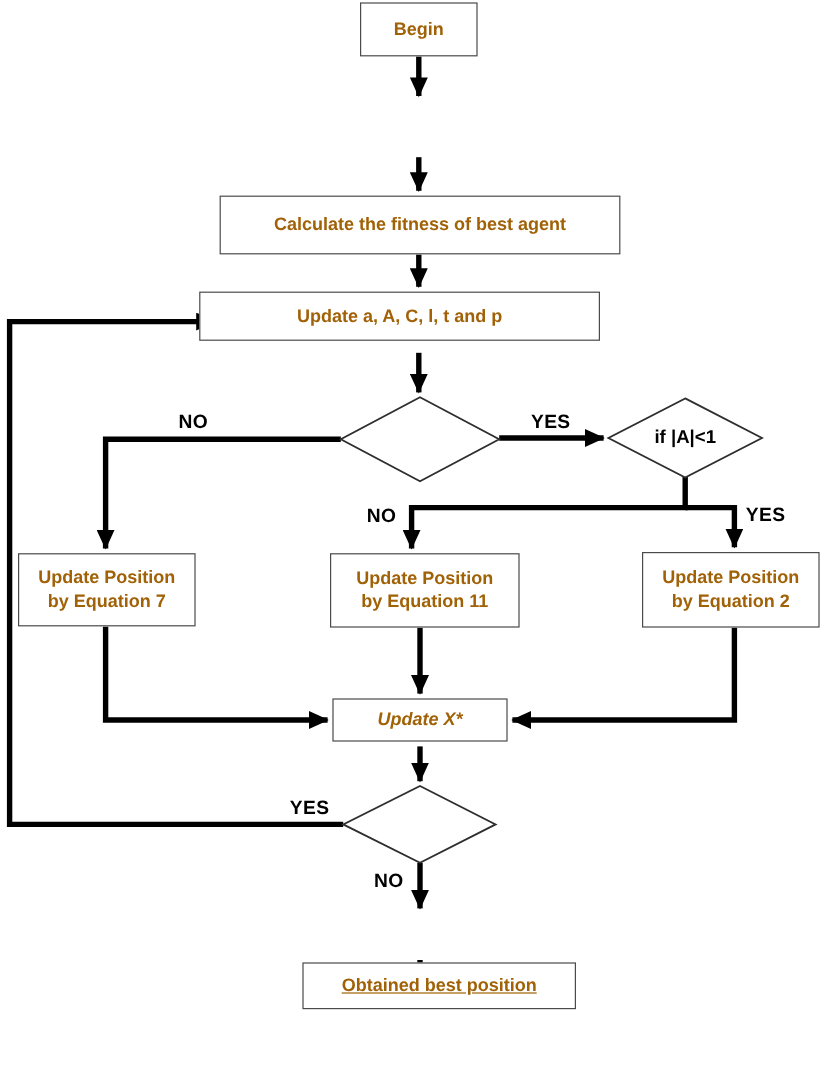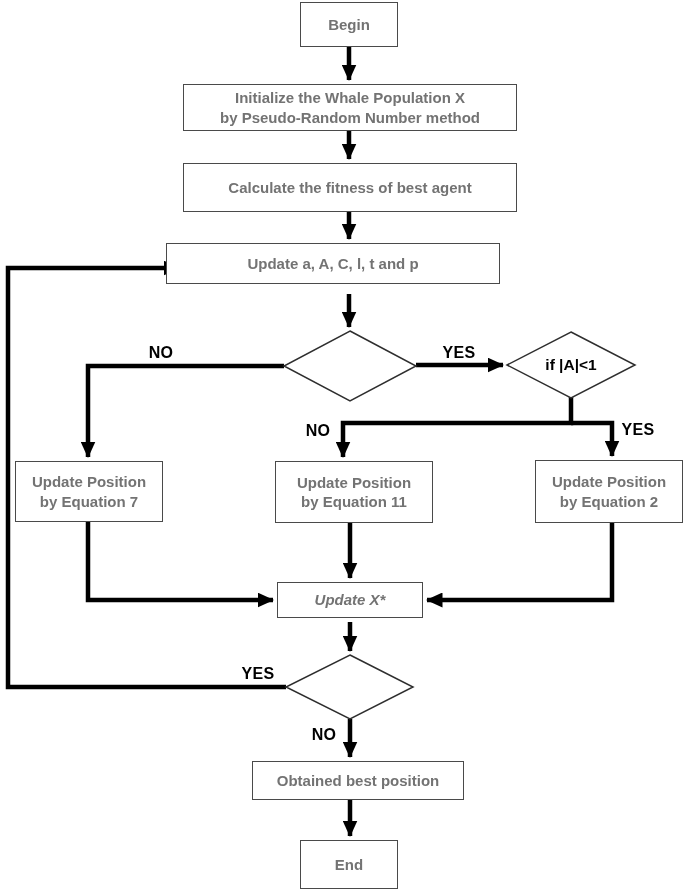--- a/index.html
+++ b/index.html
@@ -24,21 +24,21 @@
   }
   .node {
     position: absolute;
     box-sizing: border-box;
     background: #ffffff;
     border: 1.6px solid #4a4a4a;
     display: flex;
     align-items: center;
     justify-content: center;
     text-align: center;
-    color: #737373;
+    color: #a16207;
     font-weight: bold;
     font-size: 15px;
     line-height: 1.3;
   }
   .node .lbl {
     white-space: pre-line;
     padding: 0 4px;
   }
   .diamond-label {
     position: absolute;
@@ -93,24 +93,20 @@
       <polygon points="350,331 416,366 350,401 284,366"></polygon>
       <polygon points="571,332 635,365 571,398 507,365"></polygon>
       <polygon points="350,655 413,687 350,719 286,687"></polygon>
     </g>
   </svg>
 
   <div class="node" style="left:300px; top:2px; width:98px; height:45px;">
     <span class="lbl">Begin</span>
   </div>
 
-  <div class="node" style="left:183px; top:84px; width:334px; height:47px;">
-    <span class="lbl">Initialize the Whale Population X
-by Pseudo-Random Number method</span>
-  </div>
 
   <div class="node" style="left:183px; top:163px; width:334px; height:49px;">
     <span class="lbl">Calculate the fitness of best agent</span>
   </div>
 
   <div class="node" style="left:166px; top:243px; width:334px; height:41px;">
     <span class="lbl">Update a, A, C, l, t and p</span>
   </div>
 
   <div class="node" style="left:15px; top:461px; width:148px; height:61px;">
@@ -125,27 +121,24 @@
 
   <div class="node" style="left:535px; top:460px; width:148px; height:63px;">
     <span class="lbl">Update Position
 by Equation 2</span>
   </div>
 
   <div class="node" style="left:277px; top:582px; width:146px; height:36px;font-style:italic;">
     <span class="lbl">Update X*</span>
   </div>
 
-  <div class="node" style="left:252px; top:761px; width:212px; height:39px;">
+  <div class="node" style="left:252px; top:802px; width:228px; height:39px;text-decoration:underline;">
     <span class="lbl">Obtained best position</span>
   </div>
 
-  <div class="node" style="left:300px; top:840px; width:98px; height:49px;">
-    <span class="lbl">End</span>
-  </div>
 
   <div class="diamond-label" style="left:511px; top:350px; width:120px; height:30px;">if |A|&lt;1</div>
 
   <div class="edge-label" style="left:139px; top:344px;">NO</div>
   <div class="edge-label" style="left:437px; top:344px;">YES</div>
   <div class="edge-label" style="left:296px; top:422px;">NO</div>
   <div class="edge-label" style="left:616px; top:421px;">YES</div>
   <div class="edge-label" style="left:236px; top:665px;">YES</div>
   <div class="edge-label" style="left:302px; top:726px;">NO</div>
 

